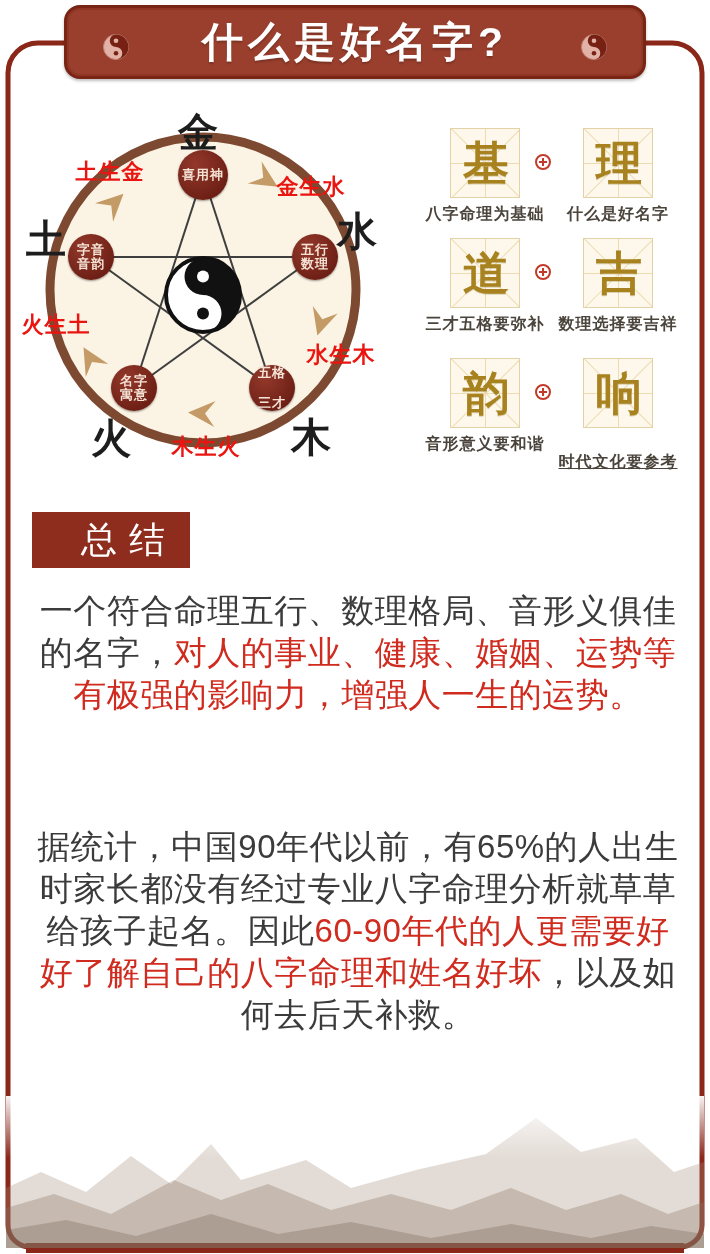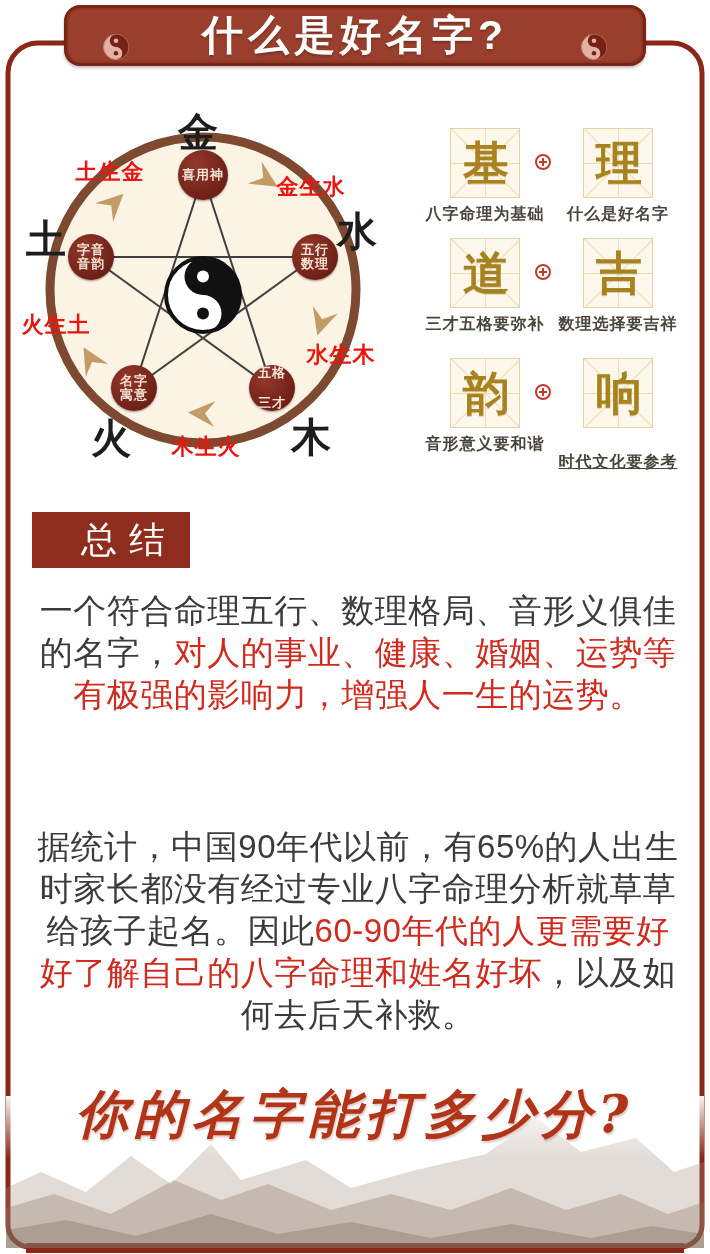--- a/index.html
+++ b/index.html
@@ -14,21 +14,21 @@
     background: #ffffff;
     overflow: hidden;
   }
   .layer { position: absolute; }
 
   
   .frame-svg { left: 0; top: 0; width: 710px; height: 1254px; pointer-events: none; }
 
   
   .banner {
-    left: 64px; top: 5px; width: 582px; height: 61px;
+    left: 64px; top: 5px; width: 582px; height: 74px;
     background: #9a3f2d;
     border: 3px solid #7a2415;
     border-radius: 16px;
     box-shadow: inset 0 0 0 2px rgba(122,36,21,.35), 0 2px 3px rgba(0,0,0,.25);
     display: flex; align-items: center; justify-content: center;
   }
   .banner-title {
     color: #ffffff;
     font-size: 41px;
     font-weight: bold;
@@ -330,15 +330,14 @@
     <span>总结</span>
   </div>
   <div class="para" style="top:590px;">
     <span>一个符合命理五行、数理格局、音形义俱佳的名字，</span><span class="red">对人的事业、健康、婚姻、运势等有极强的影响力，增强人一生的运势。</span>
   </div>
 
   <div class="para" style="top:826px;">
     <span>据统计，中国90年代以前，有65%的人出生时家长都没有经过专业八字命理分析就草草给孩子起名。因此</span><span class="red">60-90年代的人更需要好好了解自己的八字命理和姓名好坏</span><span>，以及如何去后天补救。</span>
   </div>
 
-  <div class="slogan">你的名字能打多少分?</div>
 
 </div>
 
 </body></html>

